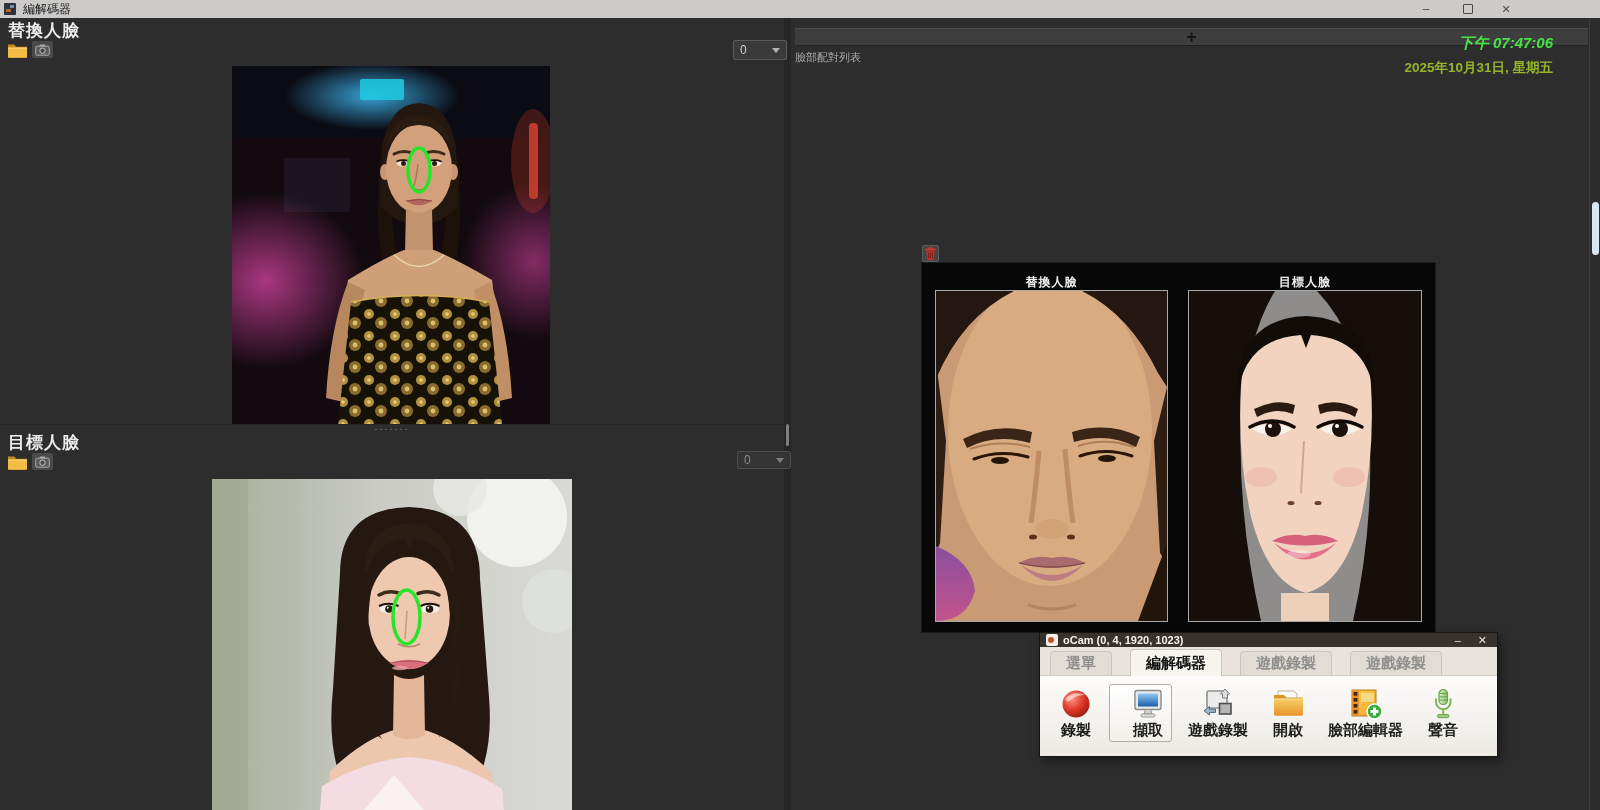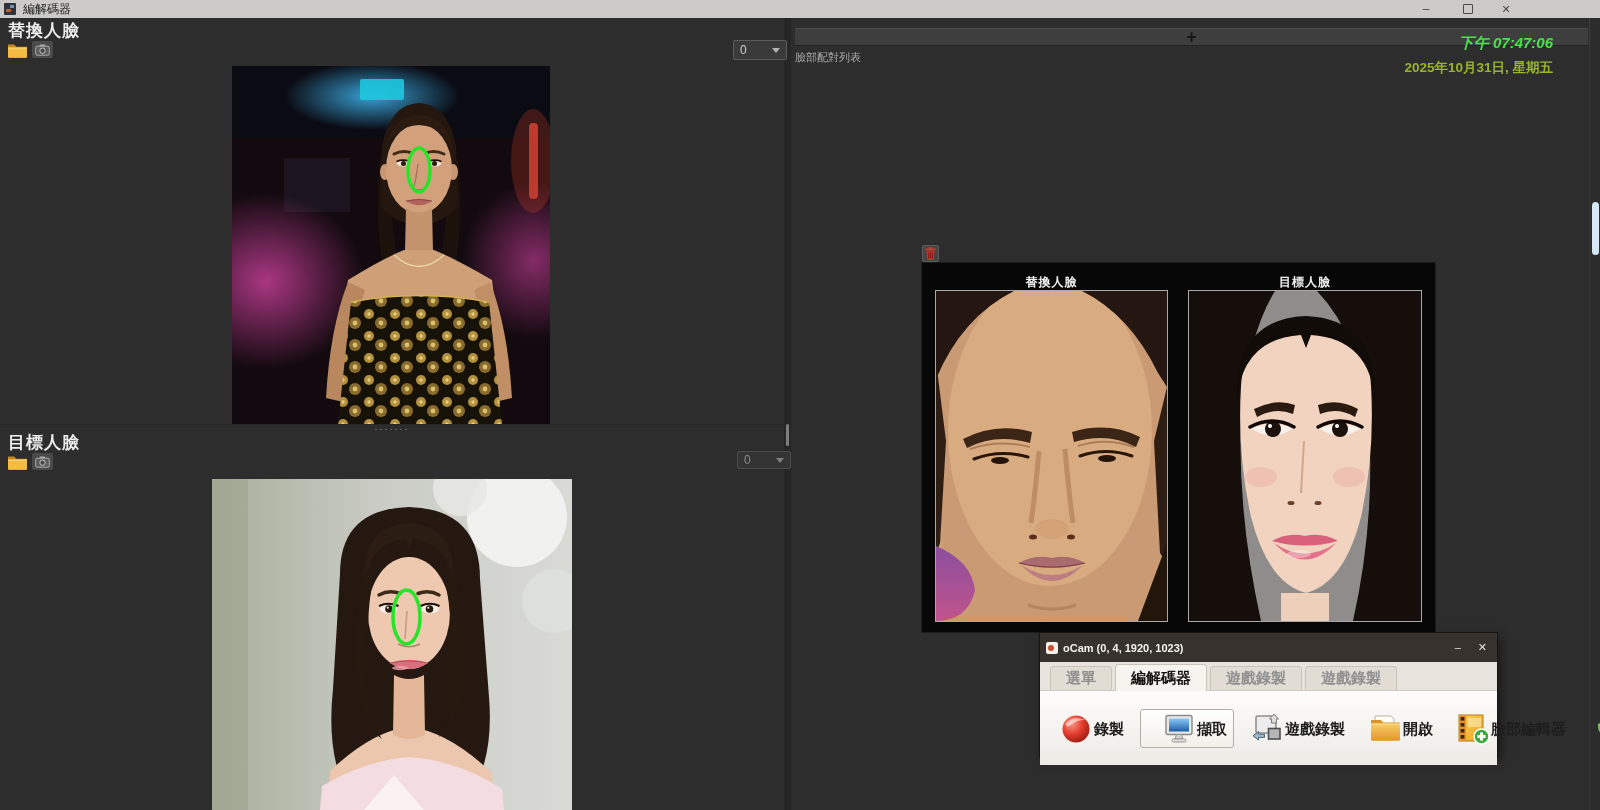--- a/index.html
+++ b/index.html
@@ -75,36 +75,36 @@
   .pvl-tgt{left:266px;width:234px;}
   .pv-img{position:absolute;top:27px;height:332px;border:1px solid #a8a8a8;box-sizing:border-box;
           overflow:hidden;background:#111;}
   .pvi-src{left:13px;width:233px;}
   .pvi-tgt{left:266px;width:234px;}
   .pv-img svg{display:block;}
 
   
   .ocam{position:absolute;left:1040px;top:633px;width:457px;height:123px;background:#edeae3;
         box-shadow:0 0 0 1px #171513,3px 4px 10px rgba(0,0,0,.55);z-index:20;}
-  .ocam-tb{height:29px;background:#37322d;display:flex;align-items:center;padding:0 6px;gap:5px;}
+  .ocam-tb{height:14px;background:#37322d;display:flex;align-items:center;padding:0 6px;gap:5px;}
   .ocam-ico{width:12px;height:12px;background:#f4f1ea;border-radius:2px;position:relative;}
   .ocam-ico::after{content:"";position:absolute;left:2px;top:3px;width:6px;height:6px;
                    border-radius:50%;background:#c8502e;}
   .ocam-title{color:#f4f2ee;font-size:11px;font-weight:700;white-space:nowrap;}
   .ocam-ctrls{margin-left:auto;display:flex;gap:17px;color:#e6e4e0;font-size:11px;padding-right:4px;}
   .ocam-cbtn{cursor:default;line-height:1;}
   .ocam-tabs{height:29px;background:#e8e4dd;display:flex;align-items:flex-end;
-             padding:16px 0 0 10px;gap:3px;border-bottom:1px solid #cfcbc3;box-sizing:border-box;}
+             padding:16px 0 0 10px;gap:18px;border-bottom:1px solid #cfcbc3;box-sizing:border-box;}
   .tab{height:24px;padding:0 15px;display:flex;align-items:center;font-size:15px;font-weight:700;
        color:#8f8f8f;background:#e1ddd5;border:1px solid #c9c5bd;border-bottom:none;
        border-radius:4px 4px 0 0;box-sizing:border-box;white-space:nowrap;}
   .tab.active{background:#f6f4ef;color:#161616;height:27px;margin-bottom:-1px;z-index:2;position:relative;}
   .ocam-body{height:74px;background:linear-gradient(#fdfcfa,#ecebe6);display:flex;align-items:center;
              padding-left:12px;gap:9px;box-sizing:border-box;}
-  .ob{display:flex;flex-direction:row;align-items:center;gap:1px;padding:3px 6px 2px;
+  .ob{display:flex;flex-direction:column;align-items:center;gap:1px;padding:3px 6px 2px;
       border:1px solid transparent;border-radius:3px;}
   .ob.selected{border-color:#b2aea6;background:linear-gradient(#ffffff,#f2f0ea);padding-left:21px;}
   .ob-label{font-size:15px;font-weight:700;color:#1d1d1d;white-space:nowrap;line-height:1.15;}
 
   
   .sb{position:absolute;left:1589px;top:18px;width:11px;height:792px;background:#2c2c2c;
       border-left:1px solid #3b3b3b;box-sizing:border-box;}
   .sb-thumb{position:absolute;left:2px;top:184px;width:7px;height:53px;background:#d8e7f6;border-radius:4px;}
 </style>
 </head>

